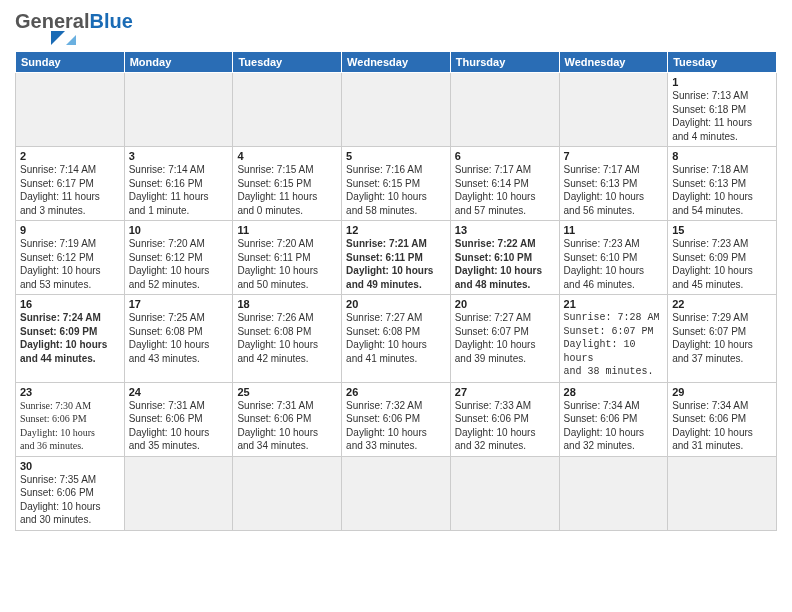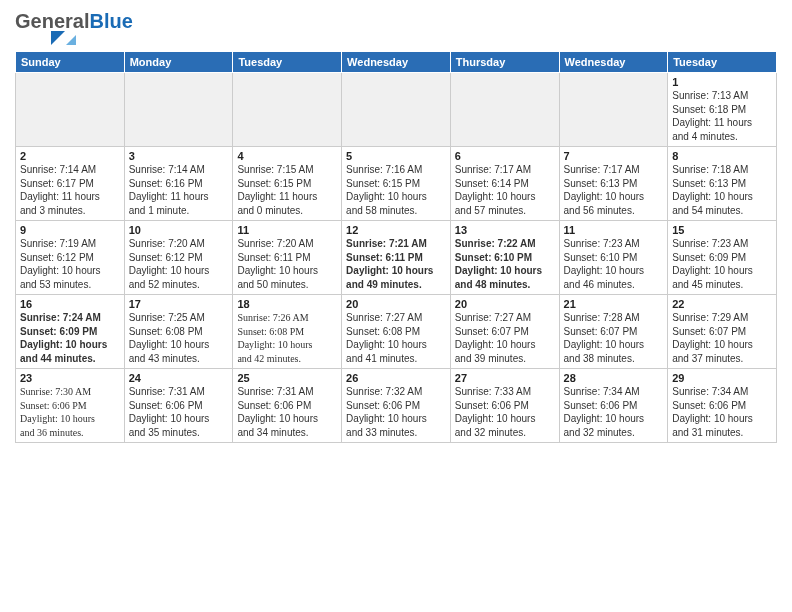--- a/index.html
+++ b/index.html
@@ -275,42 +275,42 @@
           </td>
           <td>
             <span class="day-number">17</span>
             <div class="day-info" style="white-space: pre-line;">Sunrise: 7:25 AM
 Sunset: 6:08 PM
 Daylight: 10 hours
 and 43 minutes.</div>
           </td>
           <td>
             <span class="day-number">18</span>
-            <div class="day-info" style="white-space: pre-line; font-family: Liberation Serif, serif;">Sunrise: 7:26 AM
+            <div class="day-info" style="white-space: pre-line;">Sunrise: 7:26 AM
 Sunset: 6:08 PM
 Daylight: 10 hours
 and 42 minutes.</div>
           </td>
           <td>
             <span class="day-number">20</span>
             <div class="day-info" style="white-space: pre-line;">Sunrise: 7:27 AM
 Sunset: 6:08 PM
 Daylight: 10 hours
 and 41 minutes.</div>
           </td>
           <td>
             <span class="day-number">20</span>
             <div class="day-info" style="white-space: pre-line;">Sunrise: 7:27 AM
 Sunset: 6:07 PM
 Daylight: 10 hours
 and 39 minutes.</div>
           </td>
           <td>
             <span class="day-number">21</span>
-            <div class="day-info" style="white-space: pre-line;">Sunrise: 7:28 AM
+            <div class="day-info" style="white-space: pre-line; font-family: Liberation Mono, monospace;">Sunrise: 7:28 AM
 Sunset: 6:07 PM
 Daylight: 10 hours
 and 38 minutes.</div>
           </td>
           <td>
             <span class="day-number">22</span>
             <div class="day-info" style="white-space: pre-line;">Sunrise: 7:29 AM
 Sunset: 6:07 PM
 Daylight: 10 hours
 and 37 minutes.</div>
@@ -359,16 +359,31 @@
 Daylight: 10 hours
 and 32 minutes.</div>
           </td>
           <td>
             <span class="day-number">29</span>
             <div class="day-info" style="white-space: pre-line;">Sunrise: 7:34 AM
 Sunset: 6:06 PM
 Daylight: 10 hours
 and 31 minutes.</div>
           </td>
+        </tr>
+        <tr>
+          <td>
+            <span class="day-number">30</span>
+            <div class="day-info" style="white-space: pre-line;">Sunrise: 7:35 AM
+Sunset: 6:06 PM
+Daylight: 10 hours
+and 30 minutes.</div>
+          </td>
+          <td class="last-row" style="background: rgb(240, 240, 240);"></td>
+          <td class="last-row" style="background: rgb(240, 240, 240);"></td>
+          <td class="last-row" style="background: rgb(240, 240, 240);"></td>
+          <td class="last-row" style="background: rgb(240, 240, 240);"></td>
+          <td class="last-row" style="background: rgb(240, 240, 240);"></td>
+          <td class="last-row" style="background: rgb(240, 240, 240);"></td>
         </tr>
       </tbody>
   </table>
 </div>
 
 </body></html>

